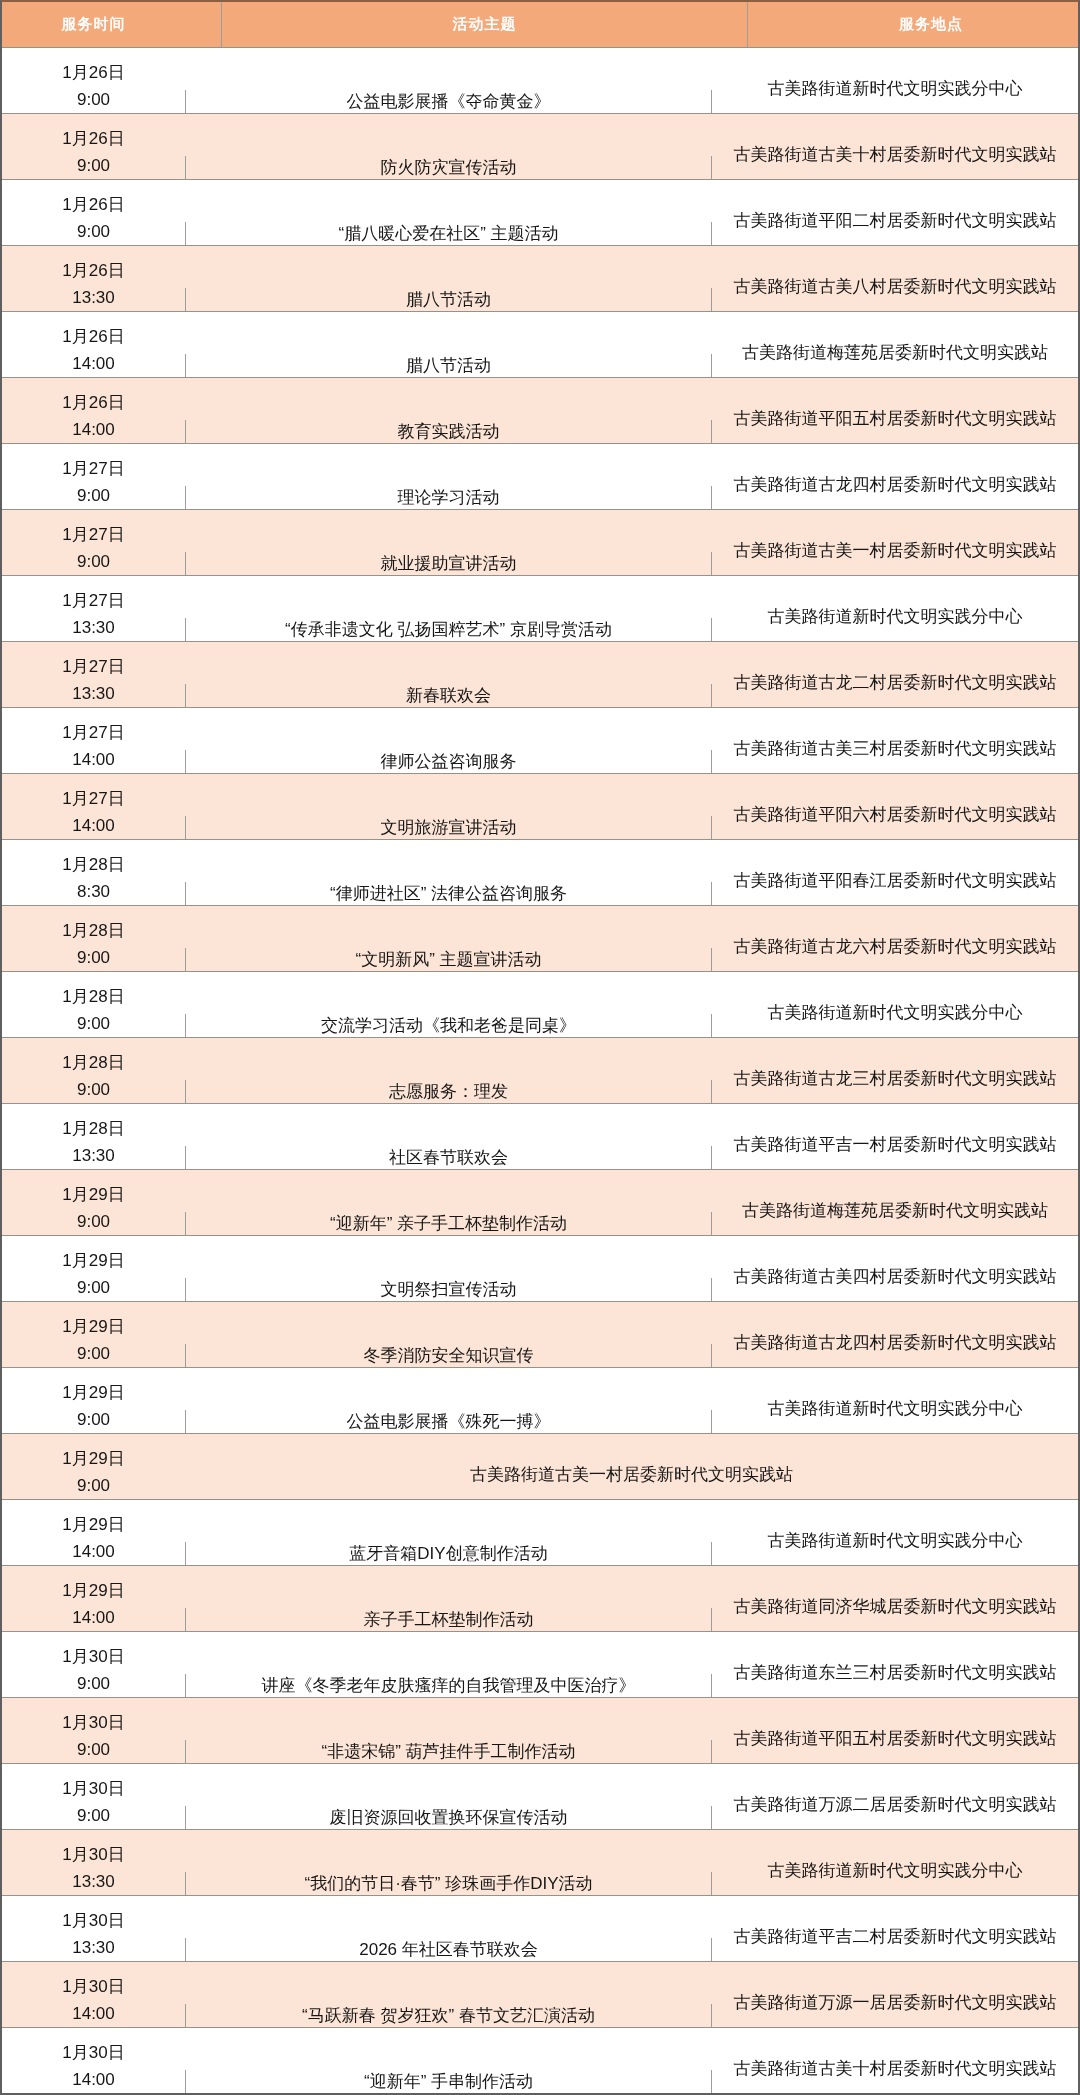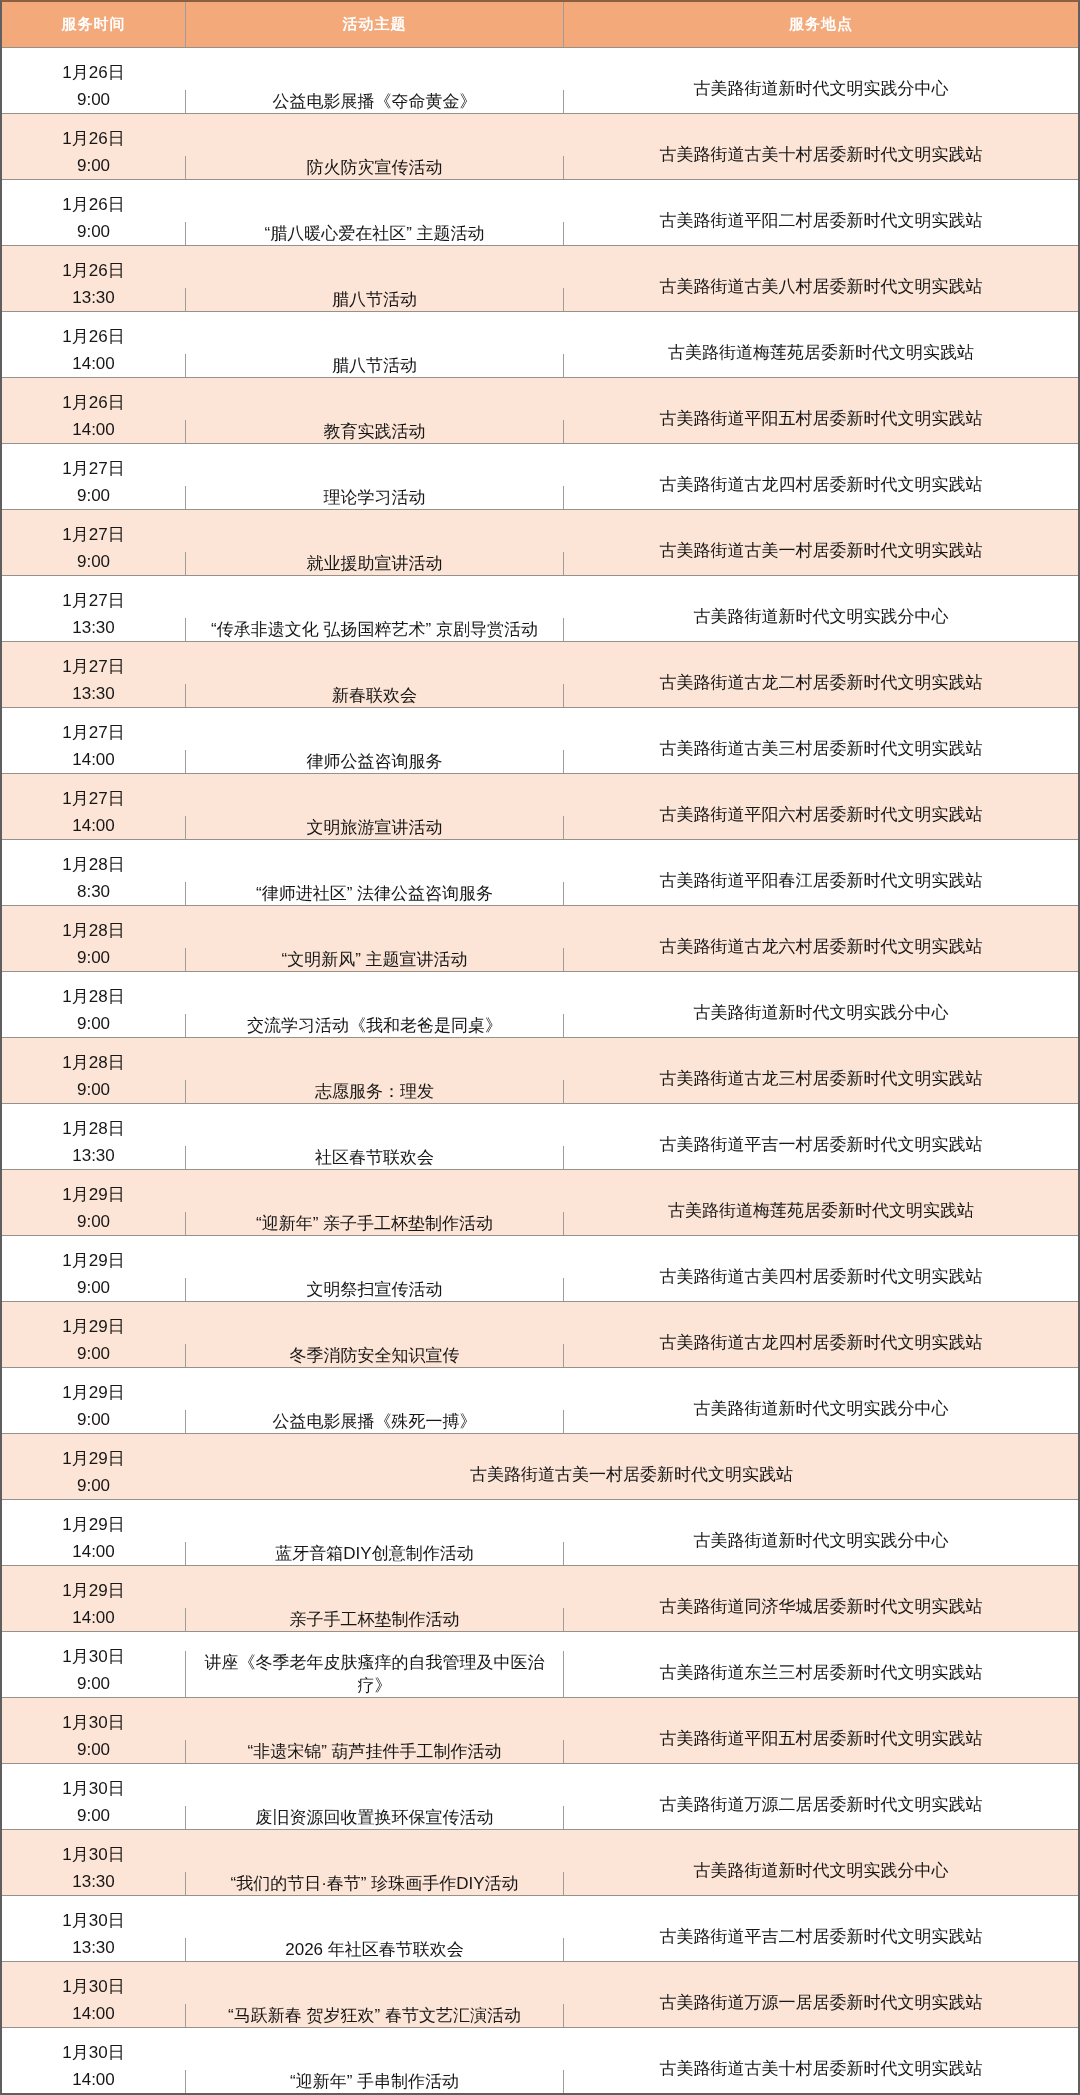--- a/index.html
+++ b/index.html
@@ -13,20 +13,21 @@
     height: 2095px;
     display: flex;
     flex-direction: column;
     border: 2px solid #5f5f5f;
     border-top-color: #8d5f41;
   }
   .thead {
     flex: 0 0 31px;
     display: flex;
     background: var(--header-bg, #F3A97A);
+    gap: 36px;
   }
   .th {
     color: var(--header-text, #ffffff);
     font-weight: bold;
     font-size: 15px;
     display: flex;
     align-items: center;
     justify-content: center;
     letter-spacing: 1px;
   }
@@ -46,21 +47,21 @@
   .td {
     display: flex;
     align-items: center;
     justify-content: center;
     text-align: center;
     font-size: 17px;
     color: #161616;
   }
   .col-time  { width: 183px; }
   .col-theme {
-    width: 379px;
+    width: 527px;
     border-left: 1px solid #9d9d9d;
     border-right: 1px solid #9d9d9d;
     padding: 0 14px;
   }
   .col-loc   { flex: 1 1 auto; padding: 13px 10px; }
   .td.col-time { flex-direction: column; line-height: 27px; }
   .date-line, .time-line { display: block; }
 </style>
 </head>
 <body>

